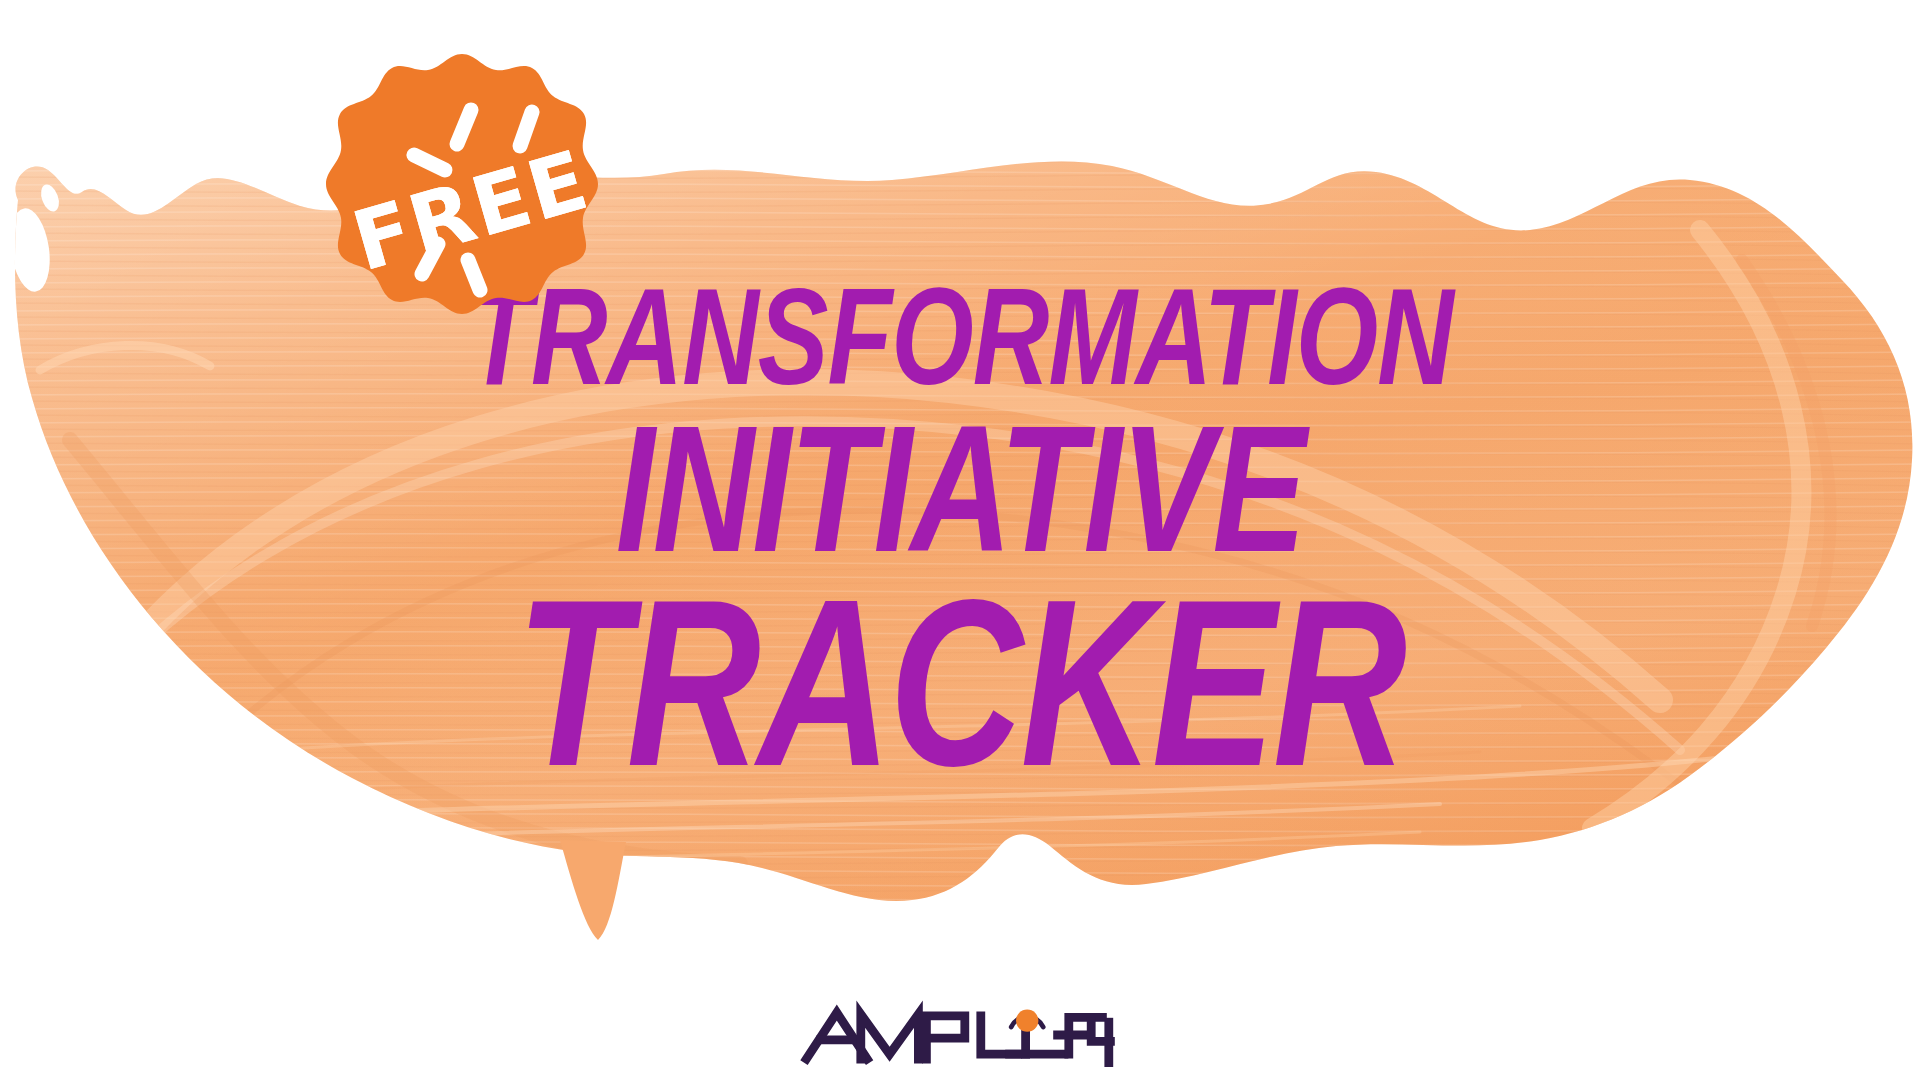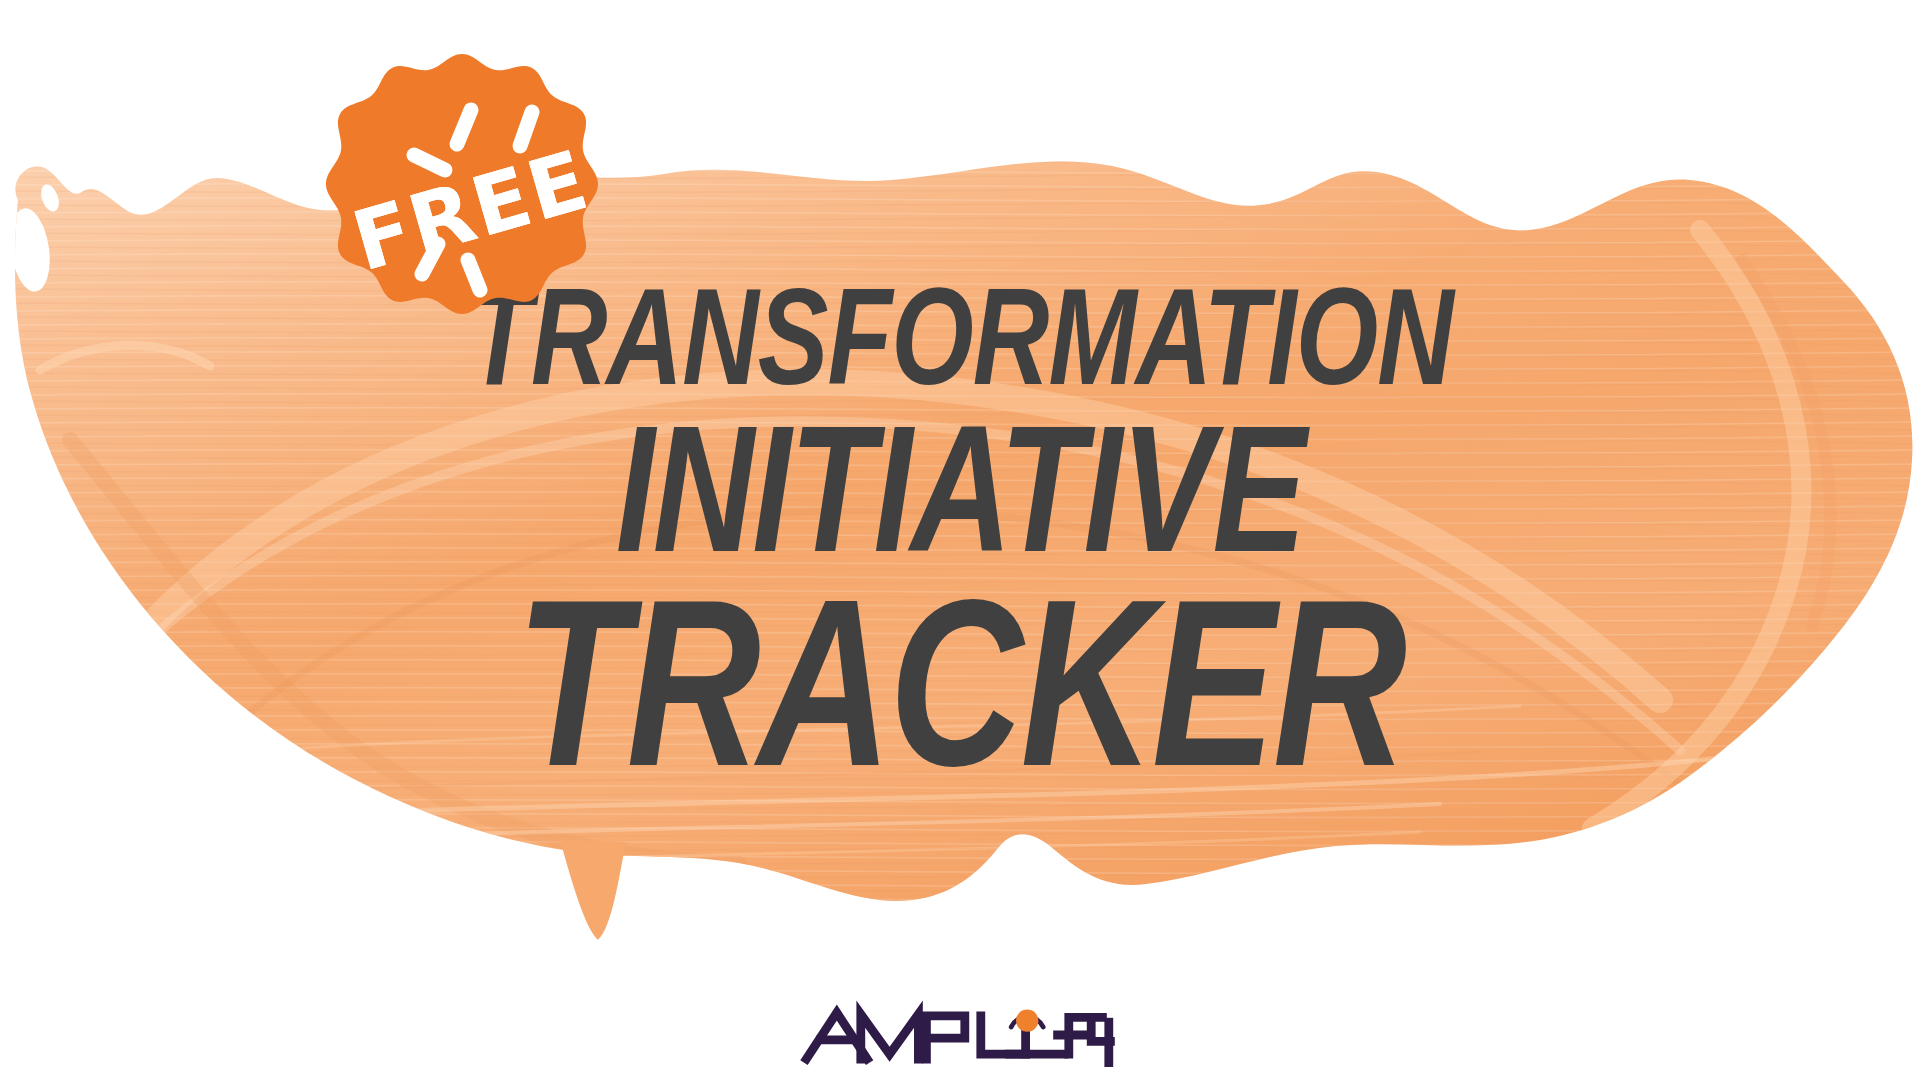--- a/index.html
+++ b/index.html
@@ -24,21 +24,21 @@
     color:#ffffff; font-weight:800; font-size:82px; letter-spacing:2px;
     font-family:"DejaVu Sans", sans-serif;
     transform:rotate(-16deg) translate(4px, 18px);
     text-shadow:0 0 0 #fff;
   }
 
   
   .headline {
     position:absolute; left:0; top:290px; width:1920px;
     z-index:5; text-align:center;
-    color:#404040; font-family:"Liberation Sans", sans-serif;
+    color:#a21caf; font-family:"Liberation Sans", sans-serif;
     font-weight:700; font-style:italic; text-transform:uppercase;
   }
   .line { display:block; line-height:0.92; white-space:nowrap;
           transform-origin:center center; }
   .l1 { font-size:104px; letter-spacing:-1px; transform:scaleX(1.02) scaleY(1.32); margin-bottom:40px; }
   .l2 { font-size:138px; letter-spacing:-2px; transform:scaleX(1.02) scaleY(1.30); margin-bottom:44px; }
   .l3 { font-size:186px; letter-spacing:-3px; transform:scaleX(1.00) scaleY(1.28); }
 
   
   .logo { position:absolute; left:795px; top:995px; width:330px; height:72px; z-index:7; }

